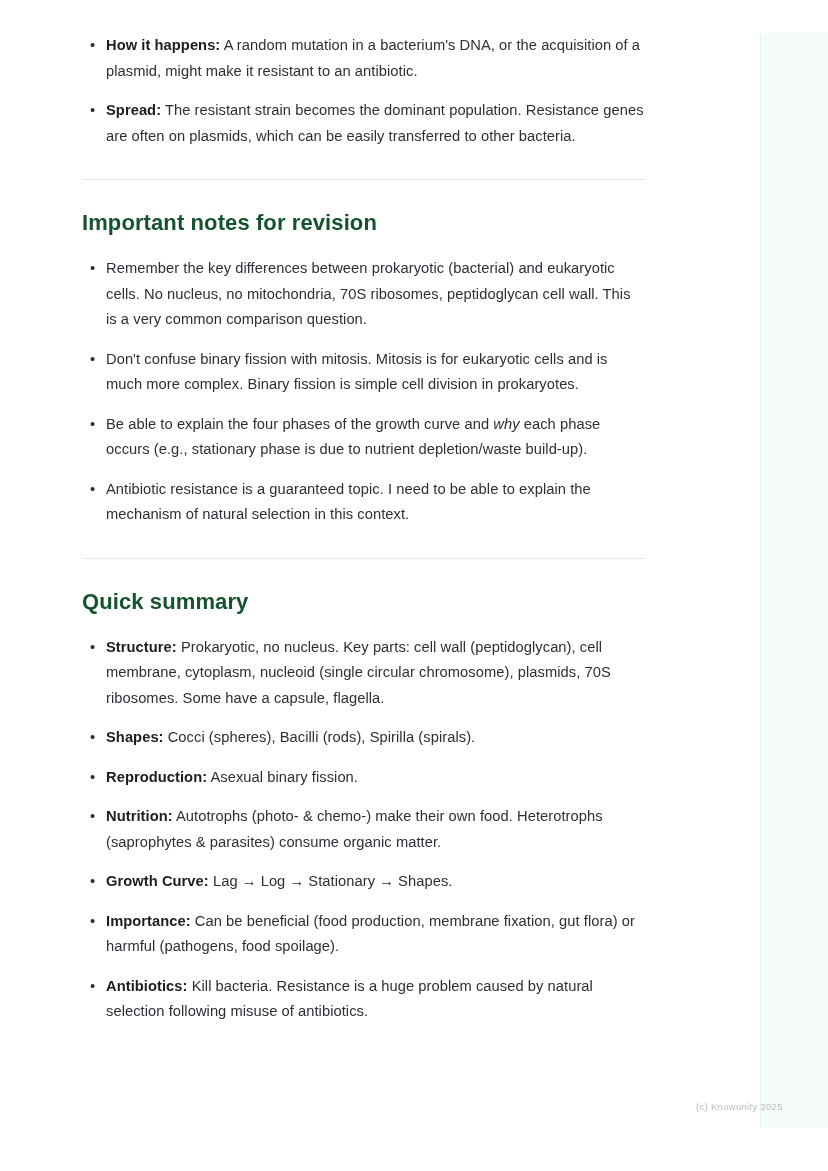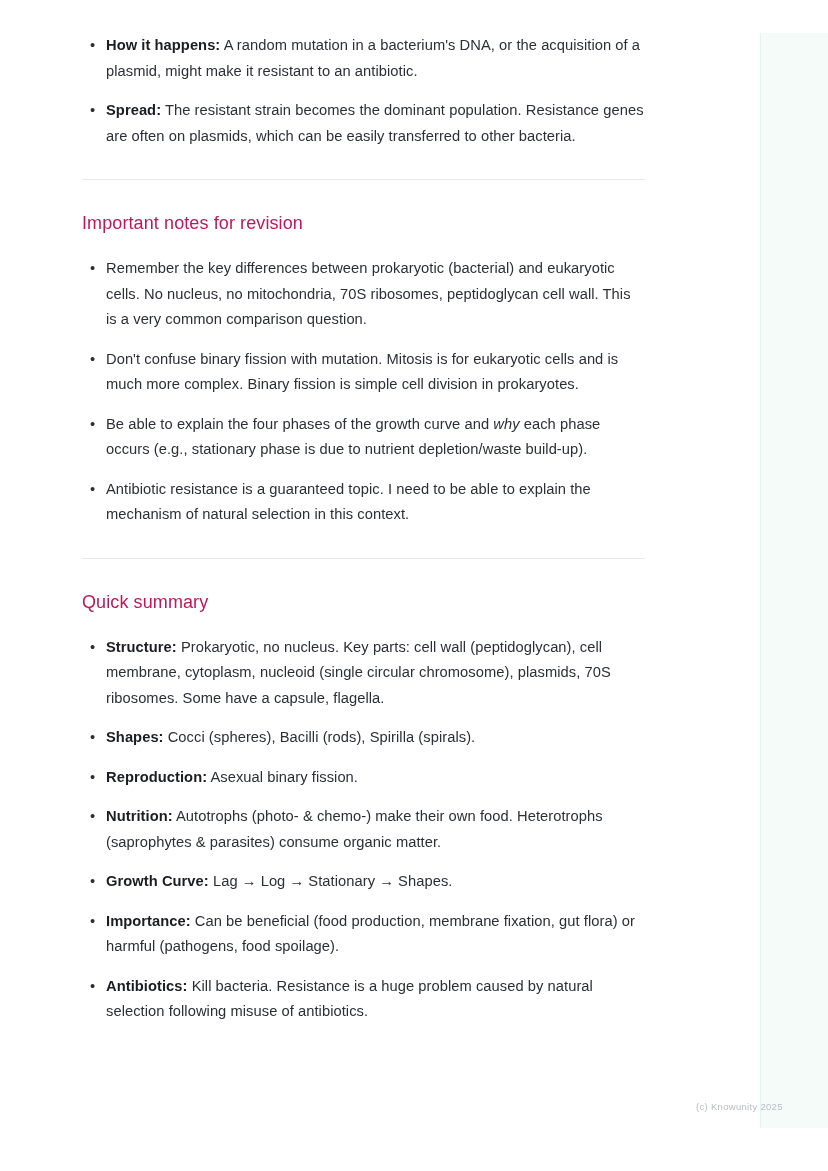--- a/index.html
+++ b/index.html
@@ -77,23 +77,23 @@
 
   hr.divider {
     border: none;
     border-top: 1px solid #e8e8ea;
     margin: 0;
     width: 563px;
     height: 1px;
   }
 
   h2.section-title {
-    font-size: 18px;
-    font-weight: normal;
-    color: #be185d;
+    font-size: 22px;
+    font-weight: bold;
+    color: #14532d;
     margin: 0;
     letter-spacing: 0.1px;
     line-height: 26px;
   }
   .gap-before-divider { height: 30px; }
   .gap-after-divider  { height: 30px; }
   .gap-after-title    { height: 20px; }
 
   .footer-mark {
     position: absolute;
@@ -129,21 +129,21 @@
     <div class="gap-after-divider"></div>
 
     <h2 class="section-title">Important notes for revision</h2>
     <div class="gap-after-title"></div>
 
     <ul class="bullets">
       <li>
         <span>Remember the key differences between prokaryotic (bacterial) and eukaryotic cells. No nucleus, no mitochondria, 70S ribosomes, peptidoglycan cell wall. This is a very common comparison question.</span><span class="ital"></span><span></span>
       </li>
       <li>
-        <span>Don't confuse binary fission with mutation. Mitosis is for eukaryotic cells and is much more complex. Binary fission is simple cell division in prokaryotes.</span><span class="ital"></span><span></span>
+        <span>Don't confuse binary fission with mitosis. Mitosis is for eukaryotic cells and is much more complex. Binary fission is simple cell division in prokaryotes.</span><span class="ital"></span><span></span>
       </li>
       <li>
         <span>Be able to explain the four phases of the growth curve and </span><span class="ital">why</span><span> each phase occurs (e.g., stationary phase is due to nutrient depletion/waste build-up).</span>
       </li>
       <li>
         <span>Antibiotic resistance is a guaranteed topic. I need to be able to explain the mechanism of natural selection in this context.</span><span class="ital"></span><span></span>
       </li>
     </ul>
 
     <div class="gap-before-divider"></div>

